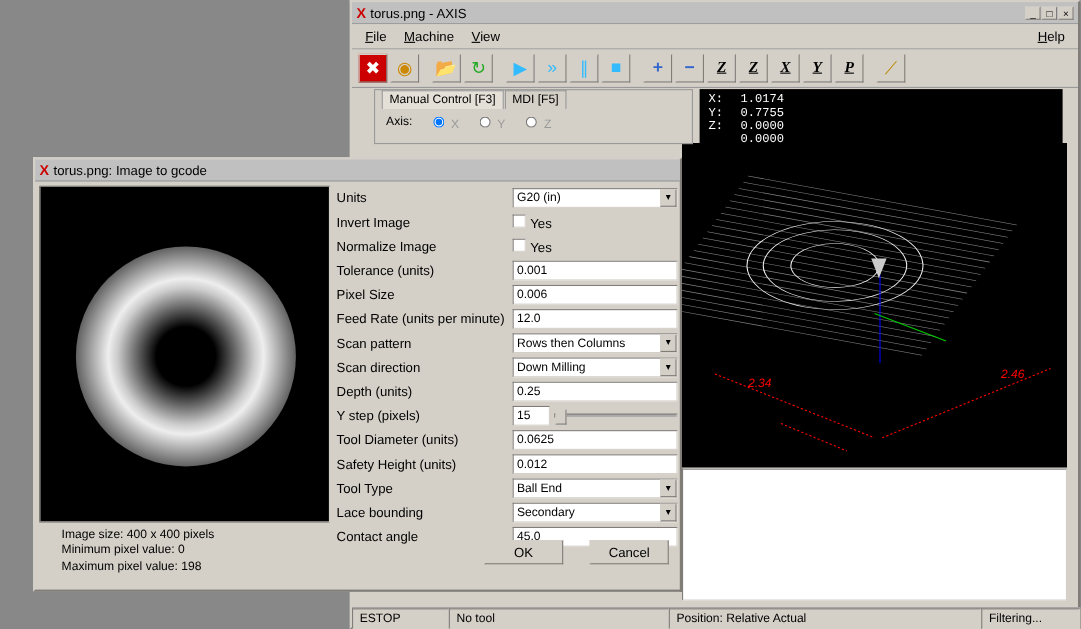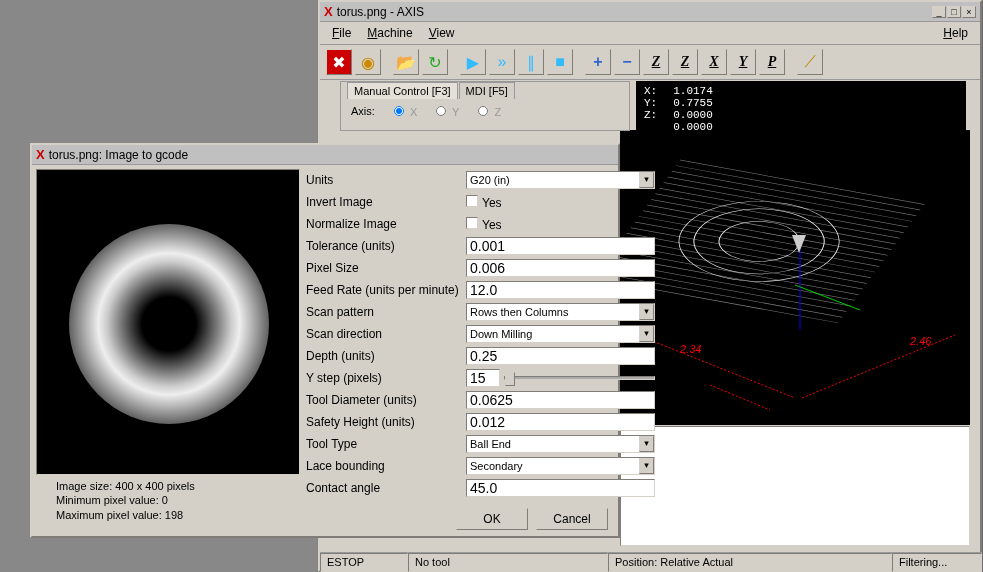--- a/index.html
+++ b/index.html
@@ -189,38 +189,38 @@
   .img-info { padding: 4px 20px; font-size: 11px; line-height: 1.3; }
   .fields { flex:1; }
   .field-row {
     display:flex;
     align-items:center;
     height: 22px;
   }
   .field-label { width: 160px; }
   .text-input {
     flex:1; height:18px; border:1px inset #d4d0c8; background:#fff;
-    padding: 0 3px; font-size:14px;
+    padding: 0 3px; font-size:11px;
   }
   .combo {
     flex:1; height:18px; border:1px inset #d4d0c8; background:#fff;
     display:flex; align-items:center; justify-content:space-between;
     padding:0 0 0 3px; font-size:11px;gap:28px;
   }
   .combo-btn {
     width:15px;height:16px;border:1px outset #d4d0c8;background:#d4d0c8;
     text-align:center;line-height:13px;font-size:9px;
   }
   .checkbox { width:12px;height:12px;border:1px inset #d4d0c8;background:#fff;display:inline-block;margin-right:4px; }
   .slider-track {
     flex:1;height:4px;background:#aaa;border:1px inset #d4d0c8;position:relative;margin-left:4px;
   }
   .slider-thumb { position:absolute; left:0; top:-5px; width:10px;height:14px;background:#d4d0c8;border:1px outset #d4d0c8; }
   .dlg-buttons {
-    position:absolute;bottom:6px;right:10px;display:flex;gap:8px;
+    position:absolute;bottom:23px;right:10px;display:flex;gap:24px;
   }
   .btn {
     width:72px;height:22px;border:1px outset #d4d0c8;background:#d4d0c8;
     text-align:center;line-height:20px;cursor:pointer;
   }
   .zlabel { font-family:serif;font-style:italic;text-decoration:underline;font-weight:bold; font-size:14px;}
   svg.grid { position:absolute; left:0; top:0; }
 </style>
 </head>
 <body>

